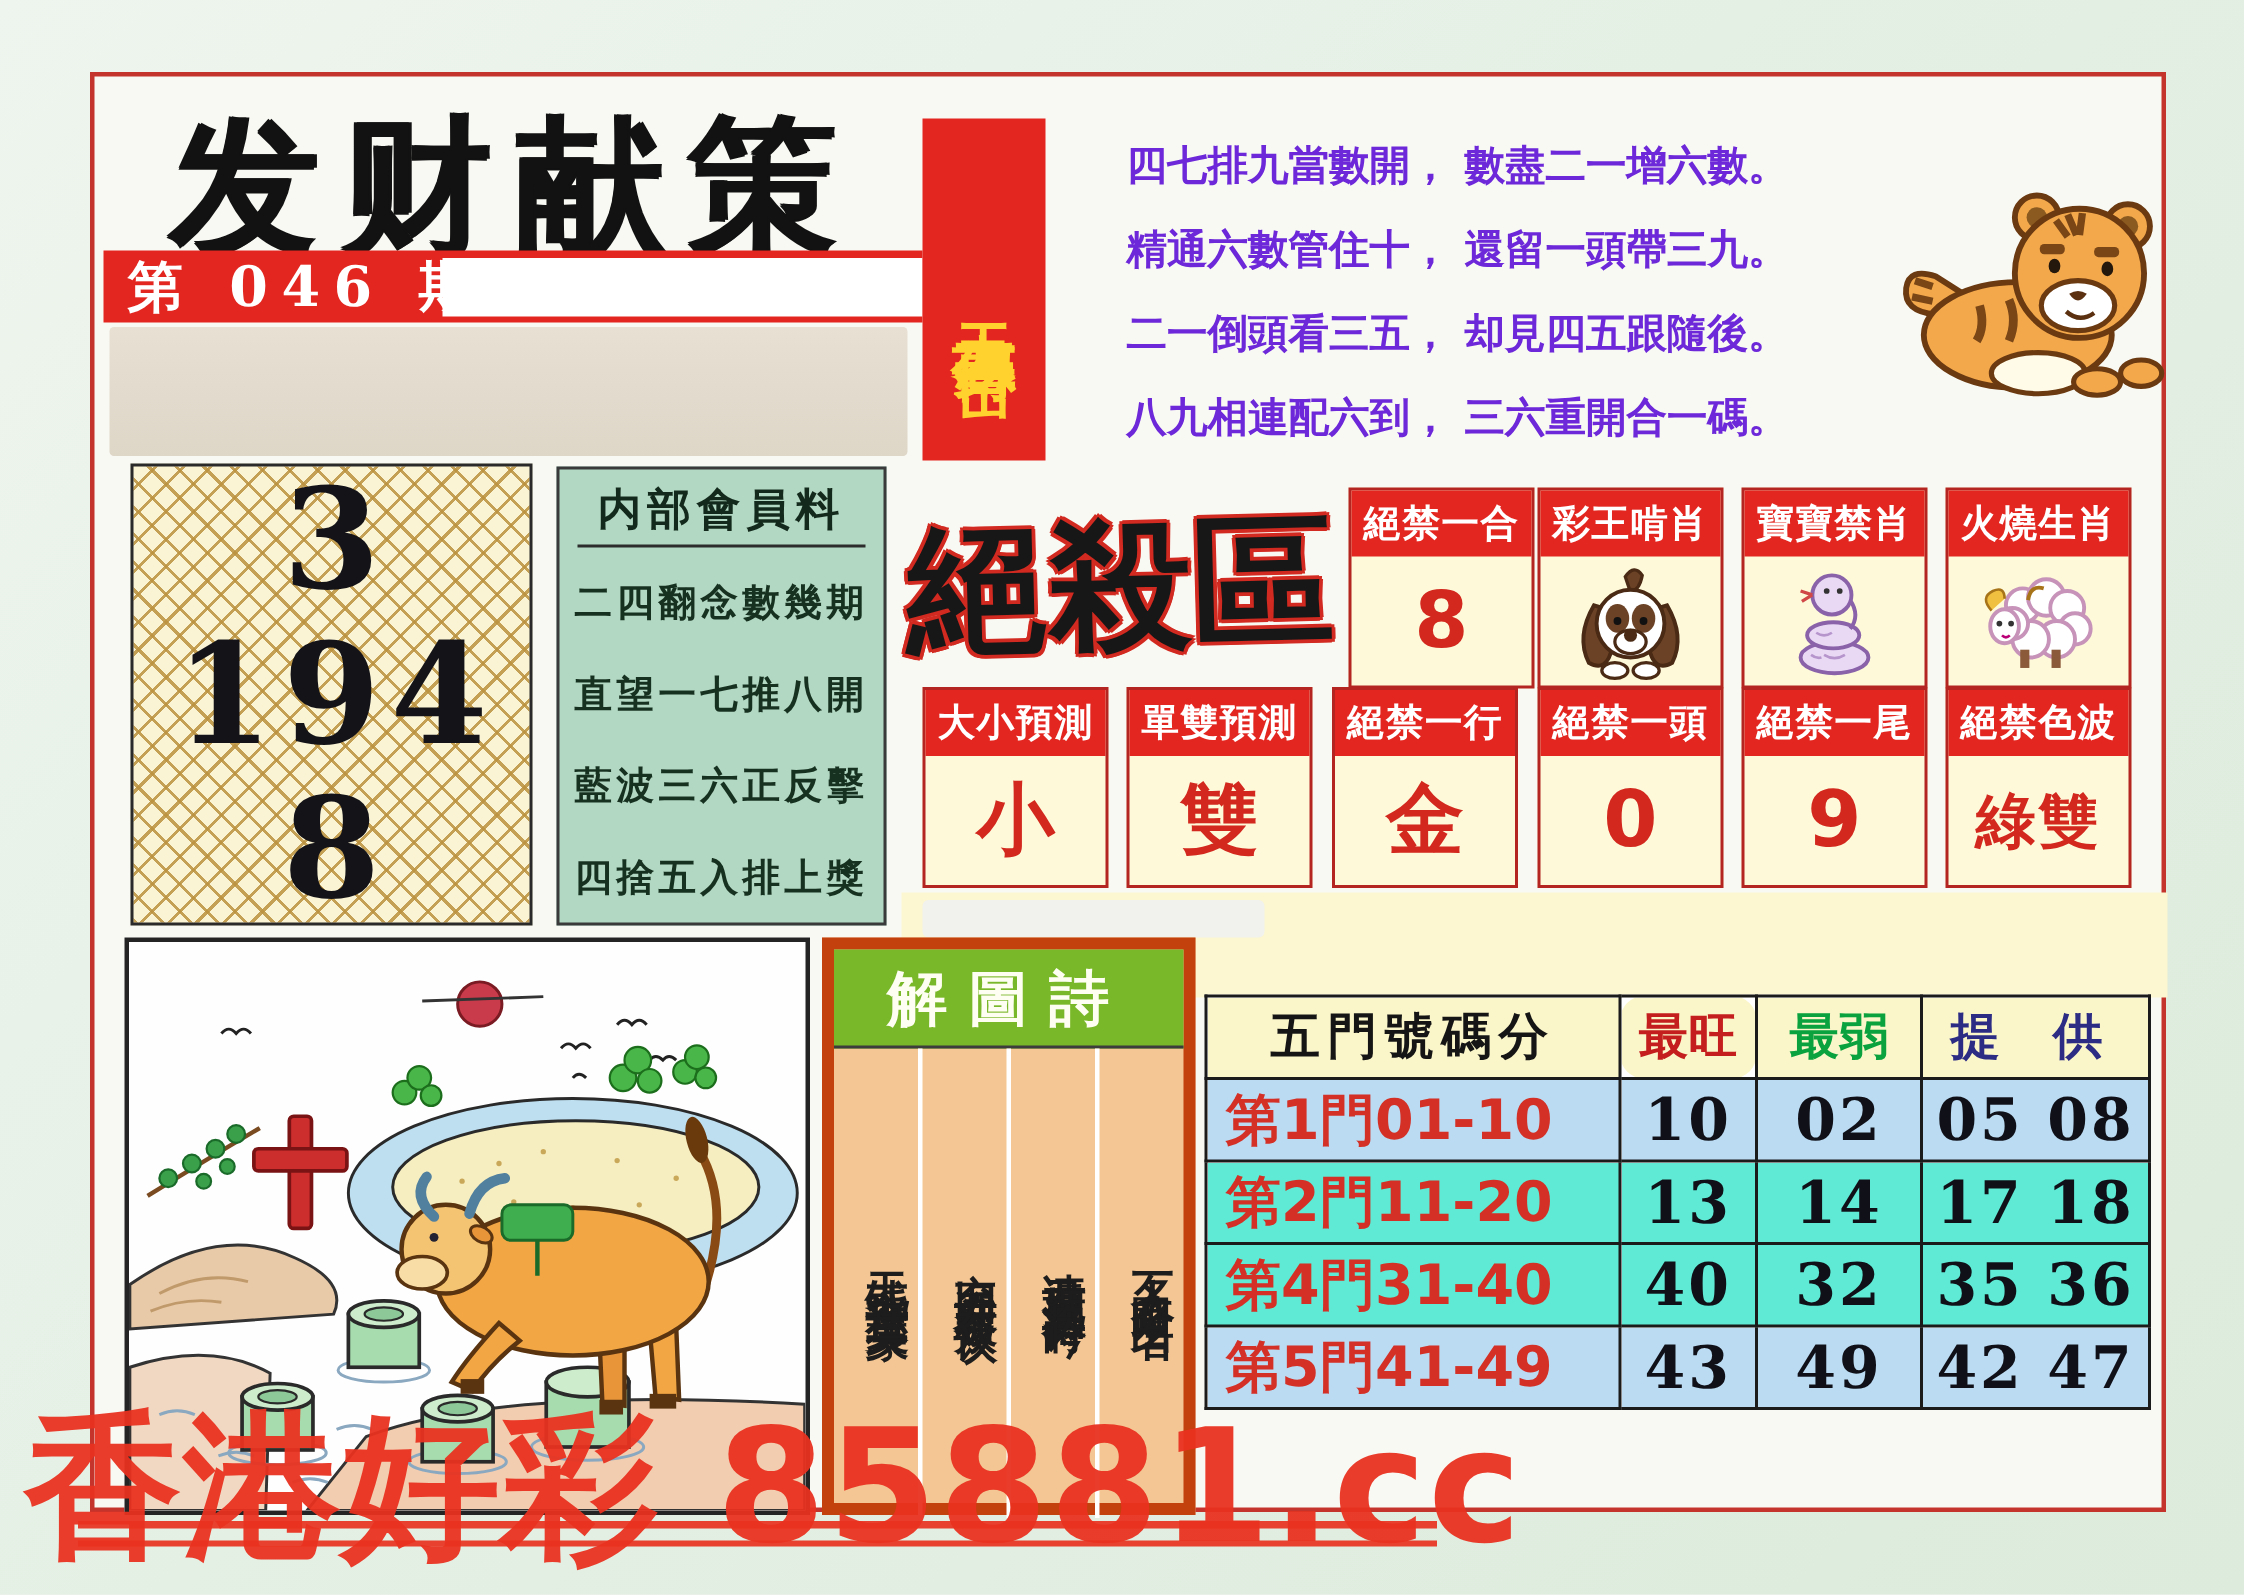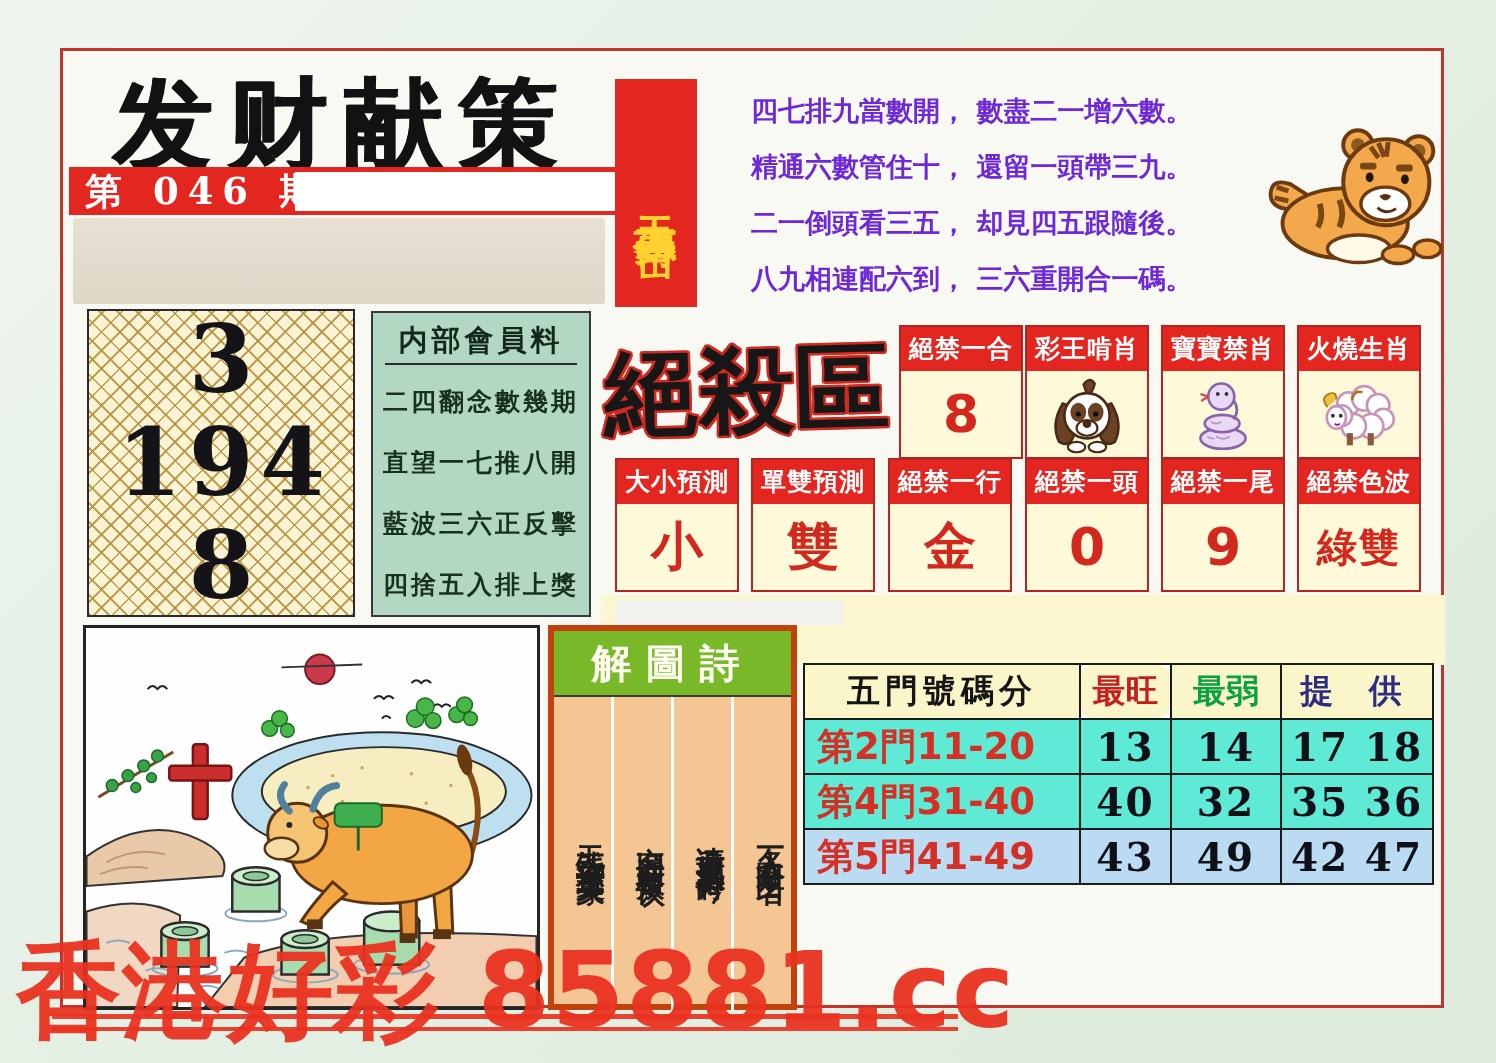--- a/index.html
+++ b/index.html
@@ -91,21 +91,21 @@
   .r-c td { background:#5eead4; }
   td.gate { color:#d43026; font-weight:700; font-size:37px; text-align:left;
             padding-left:12px; font-family:"DejaVu Sans",sans-serif; white-space:nowrap; }
   td.num  { font-family:"DejaVu Serif",serif; font-weight:700; font-size:39px;
             color:#101018; letter-spacing:2px; white-space:nowrap; }
 
   
   .pic-panel { position:absolute; left:20px; top:574px; width:457px; height:385px;
                border:3px solid #242424; background:#fff; overflow:hidden; }
   .poem-panel { position:absolute; left:485px; top:574px; width:249px; height:385px;
-                border:6px solid #c2410c; background:#f3c693; }
+                border:8px solid #c2410c; background:#f3c693; }
   .pp-head { height:66px; background:#79b829; border-bottom:2px solid #3c3c3c;
              display:flex; align-items:center; justify-content:center; color:#fefef2;
              font-family:"DejaVu Serif",serif; font-weight:700; font-size:40px; letter-spacing:14px; }
   .pp-body { display:flex; height:313px; }
   .pp-col { flex:1; display:flex; justify-content:center; padding-top:8px;
             writing-mode:vertical-rl; text-orientation:upright;
             font-family:"DejaVu Sans",sans-serif; font-weight:700; font-size:29px;
             letter-spacing:5px; color:#1d1d1d; }
   .pp-col + .pp-col { border-left:3px solid #fff; }
 
@@ -301,20 +301,26 @@
           <col style="width:110px">
           <col style="width:152px">
         </colgroup>
       <tbody>
           <tr>
         <th class="h-gate">五門號碼分</th>
         <th class="h-hot">最旺</th>
         <th class="h-cold">最弱</th>
         <th class="h-prov">提 供</th>
       </tr>
+      <tr class="r-b">
+        <td class="gate">第1門01-10</td>
+        <td class="num">10</td>
+        <td class="num">02</td>
+        <td class="num">05 08</td>
+      </tr>
       <tr class="r-c">
         <td class="gate">第2門11-20</td>
         <td class="num">13</td>
         <td class="num">14</td>
         <td class="num">17 18</td>
       </tr>
       <tr class="r-c">
         <td class="gate">第4門31-40</td>
         <td class="num">40</td>
         <td class="num">32</td>

